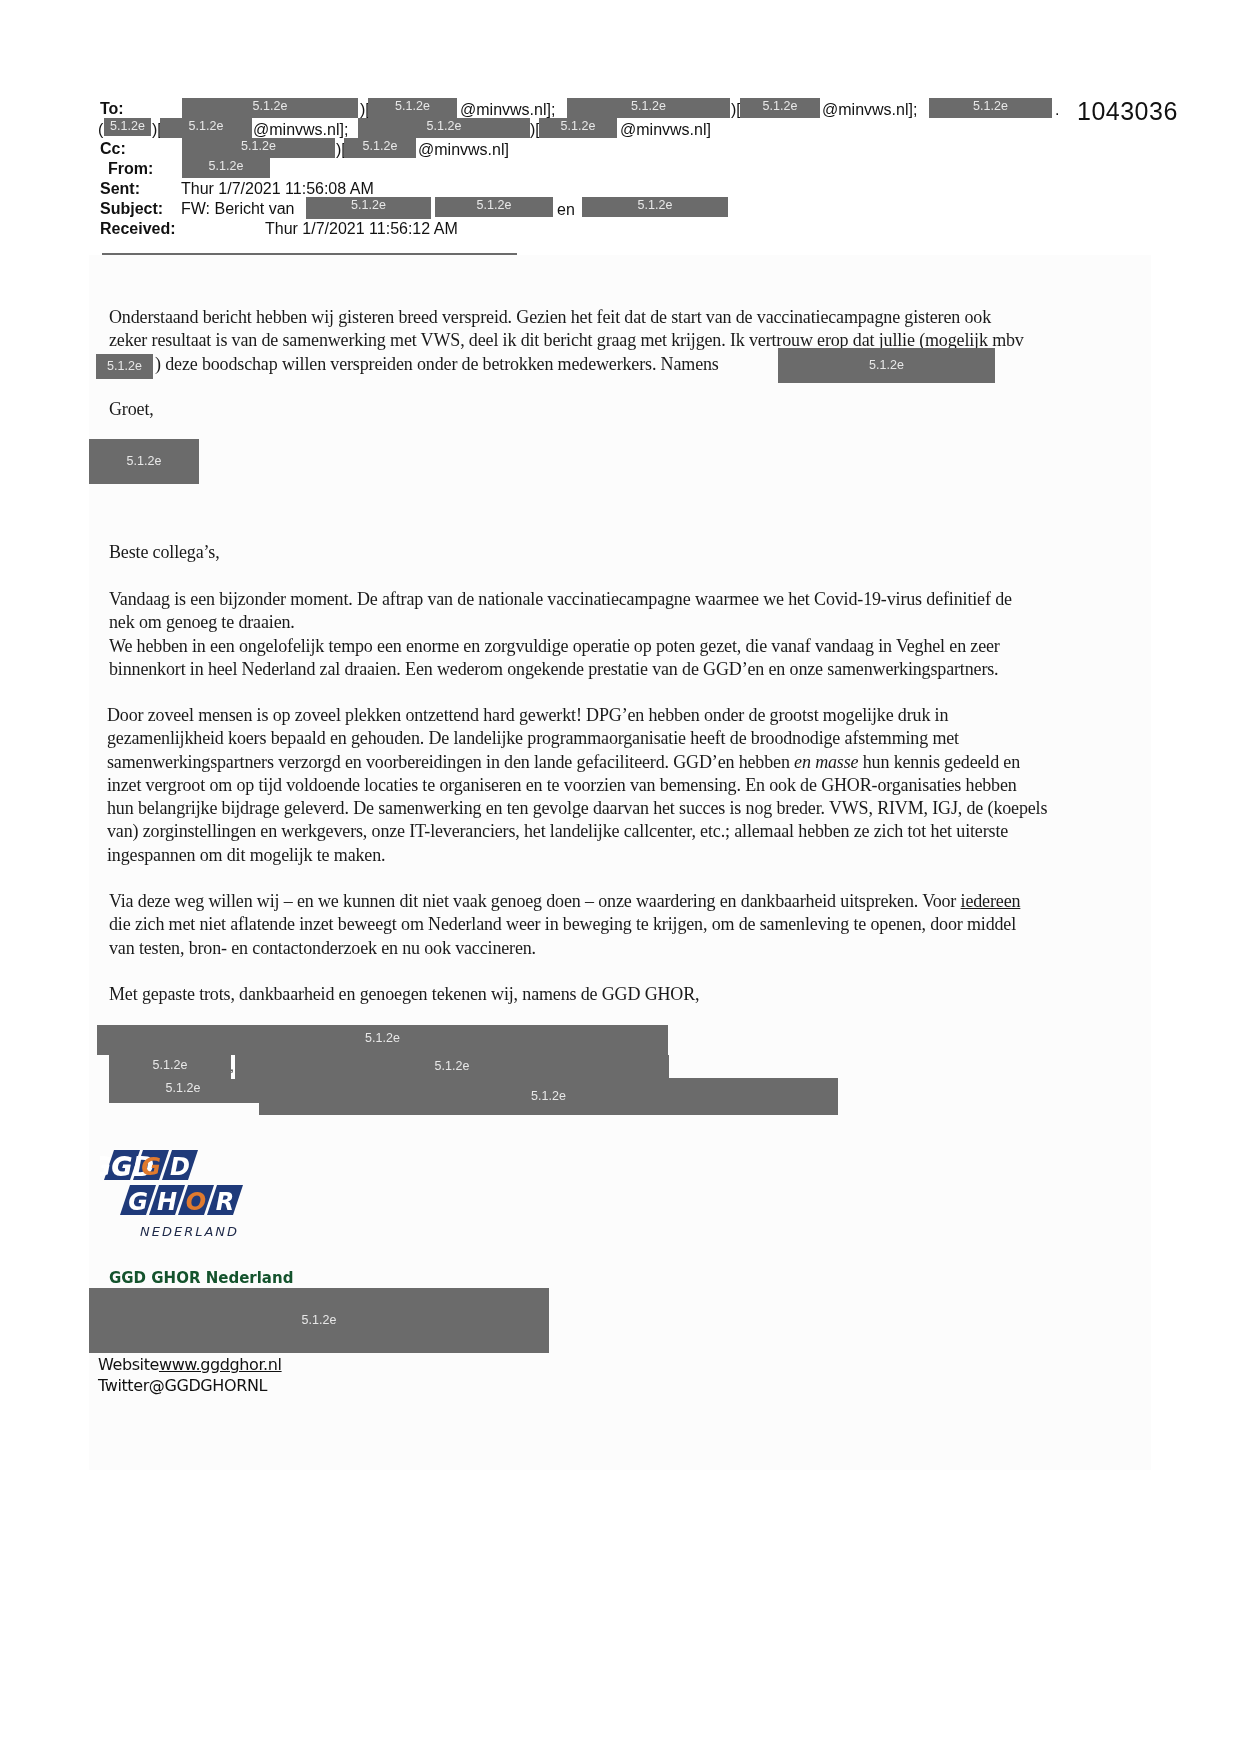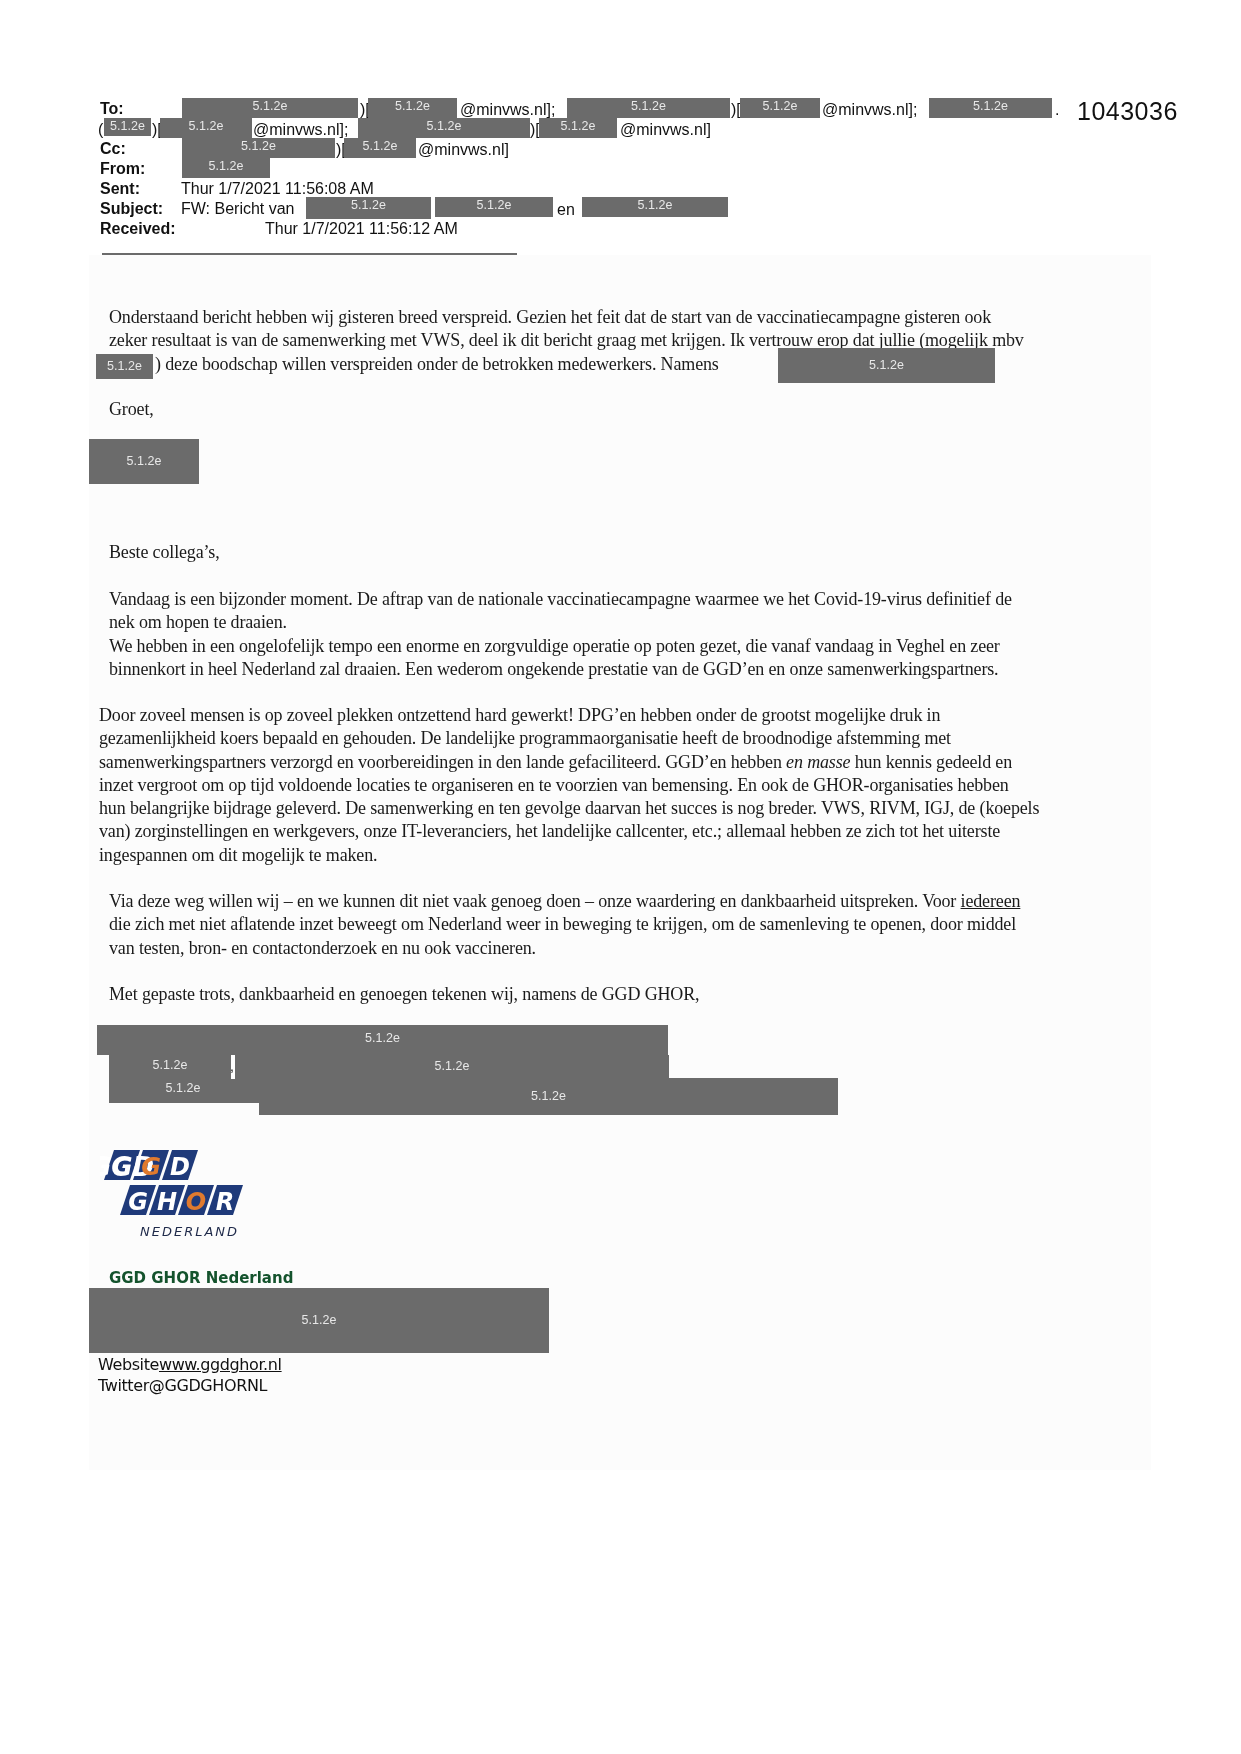--- a/index.html
+++ b/index.html
@@ -55,21 +55,21 @@
   <div class="abs hdr" style="left:530px;top:120px;">)[</div>
   <div class="red" style="left:539px;top:118px;width:78px;height:20px;">5.1.2e</div>
   <div class="abs hdr" style="left:620px;top:120px;">@minvws.nl]</div>
 
   <div class="abs hdr" style="left:100px;top:139px;"><b>Cc:</b></div>
   <div class="red" style="left:182px;top:138px;width:153px;height:20px;">5.1.2e</div>
   <div class="abs hdr" style="left:336px;top:140px;">)[</div>
   <div class="red" style="left:344px;top:138px;width:72px;height:20px;">5.1.2e</div>
   <div class="abs hdr" style="left:418px;top:140px;">@minvws.nl]</div>
 
-  <div class="abs hdr" style="left:100px;top:159px;"><b>From:</b></div>
+  <div class="abs hdr" style="left:108px;top:159px;"><b>From:</b></div>
   <div class="red" style="left:182px;top:158px;width:88px;height:20px;">5.1.2e</div>
 
   <div class="abs hdr" style="left:100px;top:179px;"><b>Sent:</b></div>
   <div class="abs hdr" style="left:181px;top:179px;">Thur 1/7/2021 11:56:08 AM</div>
 
   <div class="abs hdr" style="left:100px;top:199px;"><b>Subject:</b></div>
   <div class="abs hdr" style="left:181px;top:199px;">FW: Bericht van</div>
   <div class="red" style="left:306px;top:197px;width:125px;height:22px;">5.1.2e</div>
   <div class="red" style="left:435px;top:197px;width:118px;height:20px;">5.1.2e</div>
   <div class="abs hdr" style="left:557px;top:200px;">en</div>
@@ -91,26 +91,26 @@
 <div class="red" style="left:96px;top:354px;width:57px;height:25px;line-height:25px;">5.1.2e</div>
 <div class="red" style="left:778px;top:348px;width:217px;height:35px;line-height:35px;">5.1.2e</div>
 
 <div class="body-text" style="left:109px;top:398px;">Groet,</div>
 <div class="red" style="left:89px;top:439px;width:110px;height:45px;line-height:45px;">5.1.2e</div>
 
 <div class="body-text" style="left:109px;top:541px;">Beste collega’s,</div>
 
 <div class="body-text" style="left:109px;top:588px;">
   <span class="line">Vandaag is een bijzonder moment. De aftrap van de nationale vaccinatiecampagne waarmee we het Covid-19-virus definitief de</span>
-  <span class="line">nek om hopen te draaien.</span>
+  <span class="line">nek om genoeg te draaien.</span>
   <span class="line">We hebben in een ongelofelijk tempo een enorme en zorgvuldige operatie op poten gezet, die vanaf vandaag in Veghel en zeer</span>
   <span class="line">binnenkort in heel Nederland zal draaien. Een wederom ongekende prestatie van de GGD’en en onze samenwerkingspartners.</span>
 </div>
 
-<div class="body-text" style="left:99px;top:704px;">
+<div class="body-text" style="left:107px;top:704px;">
   <span class="line">Door zoveel mensen is op zoveel plekken ontzettend hard gewerkt! DPG’en hebben onder de grootst mogelijke druk in</span>
   <span class="line">gezamenlijkheid koers bepaald en gehouden. De landelijke programmaorganisatie heeft de broodnodige afstemming met</span>
   <span class="line"><span>samenwerkingspartners verzorgd en voorbereidingen in den lande gefaciliteerd. GGD’en hebben </span><span class="i">en masse</span><span> hun kennis gedeeld en</span></span>
   <span class="line">inzet vergroot om op tijd voldoende locaties te organiseren en te voorzien van bemensing. En ook de GHOR-organisaties hebben</span>
   <span class="line">hun belangrijke bijdrage geleverd. De samenwerking en ten gevolge daarvan het succes is nog breder. VWS, RIVM, IGJ, de (koepels</span>
   <span class="line">van) zorginstellingen en werkgevers, onze IT-leveranciers, het landelijke callcenter, etc.; allemaal hebben ze zich tot het uiterste</span>
   <span class="line">ingespannen om dit mogelijk te maken.</span>
 </div>
 
 <div class="body-text" style="left:109px;top:890px;">

